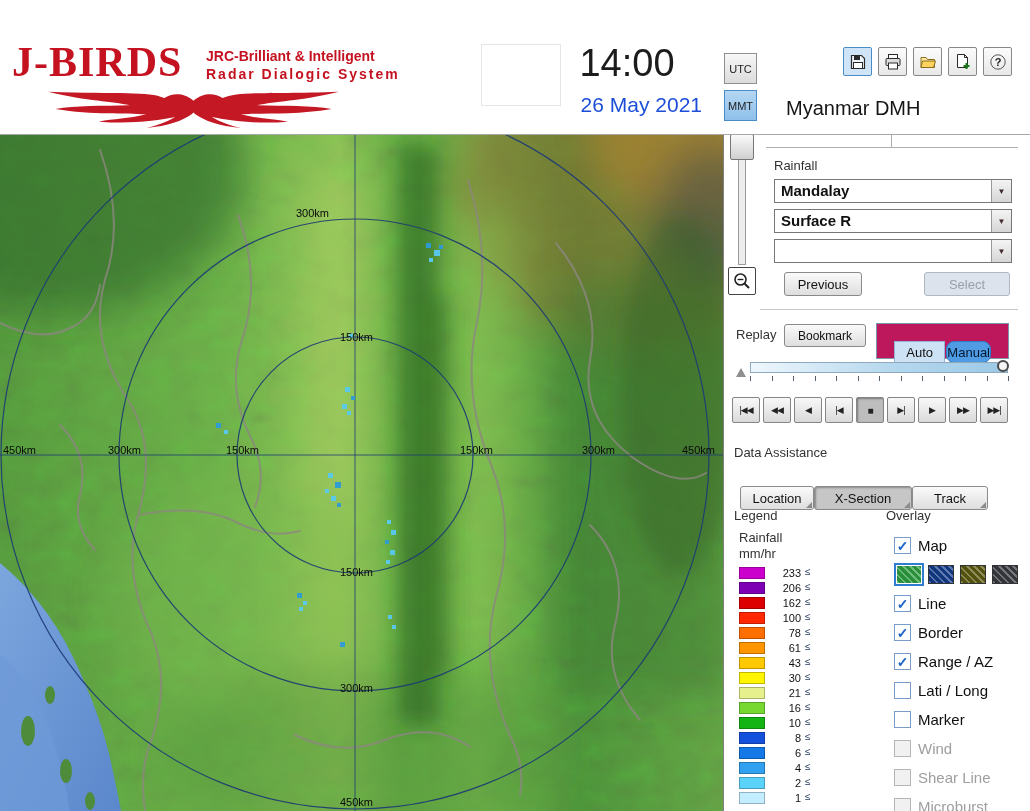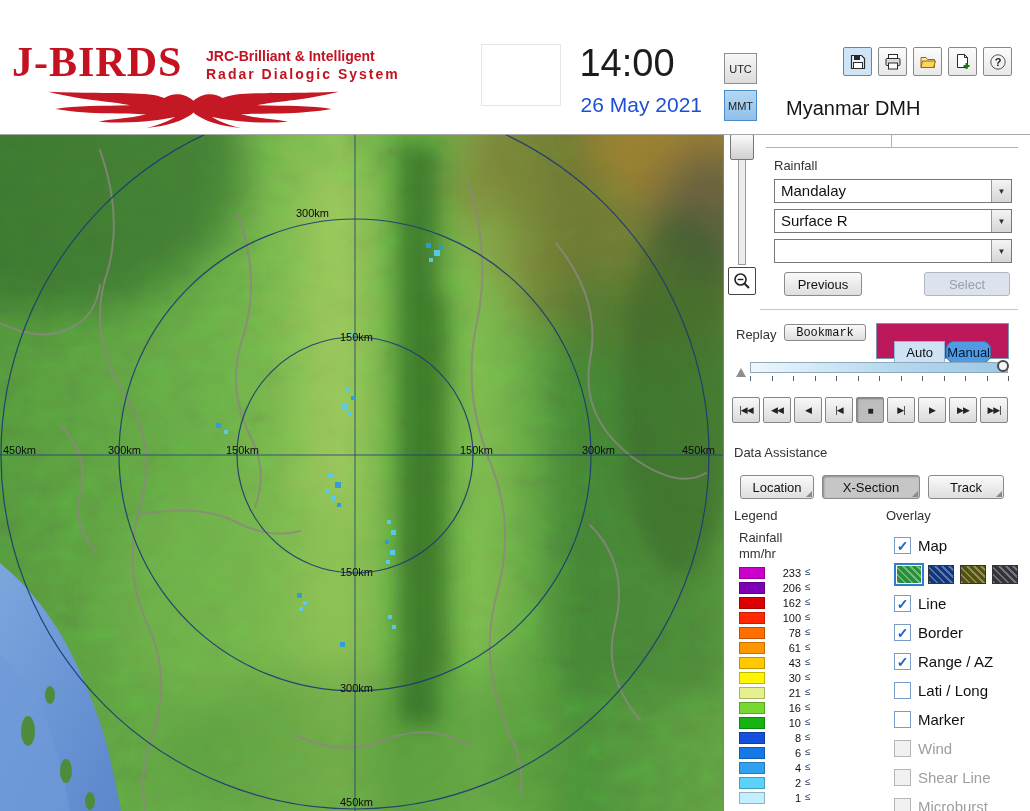--- a/index.html
+++ b/index.html
@@ -43,49 +43,49 @@
 
   
   .range-vline { position:absolute; left:167px; top:0; height:52px; border-left:1px solid #b0b0b0; }
   .range-hline { position:absolute; left:42px; top:52px; width:252px; border-top:1px solid #b0b0b0; }
   .sec-label { font-size:13px; color:#333; position:absolute; }
   #range-label { left:178px; top:5px; }
   .range-value { position:absolute; left:168px; top:19px; width:114px; text-align:right; font-size:20px; color:#0d0d0d; }
 
   
   #sel-label { left:50px; top:63px; }
-  .dropdown { position:absolute; left:50px; width:238px; height:24px; border:1px solid #777; background:#fff; display:flex; }
+  .dropdown { position:absolute; left:50px; width:238px; height:24px; border:1px solid #777; background:#fff; display:flex;font-weight:bold; }
   .dd-value { flex:1; font-size:15px; line-height:22px; padding-left:6px; color:#111; overflow:hidden; white-space:nowrap; }
   .dd-btn { width:20px; border-left:1px solid #999; background:linear-gradient(#f4f4f4,#d6d6d6); display:flex; align-items:center; justify-content:center; }
   .dd-arrow { font-size:8px; color:#40282a; }
   .btn { border:1px solid #8a8a8a; background:linear-gradient(#fafafa,#dedede); border-radius:3px; font-size:13px; color:#111; display:flex; align-items:center; justify-content:center; padding:0; }
   #prev-btn { position:absolute; left:60px; top:177px; width:78px; height:24px; }
   #select-btn { position:absolute; left:200px; top:177px; width:86px; height:24px; background:#dce3ec; border-color:#aeb8c4; color:#98a0aa; }
   .hsep { position:absolute; left:36px; top:214px; width:258px; border-top:1px solid #c6c6c6; }
 
   
   #replay-label { left:12px; top:232px; }
-  #bookmark-btn { position:absolute; left:60px; top:229px; width:82px; height:17px; font-size:12px;font-family:Liberation Mono, monospace; }
+  #bookmark-btn { position:absolute; left:60px; top:229px; width:82px; height:23px; font-size:12px; }
   .am-group { position:absolute; left:152px; top:228px; width:133px; height:26px; border:1px solid #7a96b2; display:flex; padding:17px; gap:1px; background:#be185d; }
   #auto-btn { width:55px; height:22px; background:#cde2f5; border:1px solid #8fb4d8; font-size:13px; border-radius:0; }
   #manual-btn { flex:1; height:22px; background:#4f9ce4; border:1px solid #2f7cc4; font-size:13px; border-radius:8px; color:#041830; }
 
   .tl-track { position:absolute; left:26px; top:267px; width:258px; height:11px; border:1px solid #8fa8bc; background:linear-gradient(90deg,#eef7fd,#b5d8ee 55%,#9cc9e6); }
   .tl-knob { position:absolute; left:246px; top:-3px; width:12px; height:12px; border-radius:50%; background:#f6f6f6; border:2px solid #4a4a4a; }
   .tl-tri { position:absolute; left:12px; top:273px; width:0; height:0; border-left:5px solid transparent; border-right:5px solid transparent; border-bottom:9px solid #8f8f8f; }
   .tl-ticks { position:absolute; left:26px; top:281px; width:258px; height:6px; }
   .tick { position:absolute; top:0; width:1px; height:5px; background:#55606a; }
 
   #transport { position:absolute; left:8px; top:302px; display:flex; gap:3px; }
   .tbtn { width:28px; height:26px; font-size:9px; letter-spacing:-1px; border:1px solid #858585; background:linear-gradient(#f8f8f8,#dadada); border-radius:2px; color:#222; display:flex; align-items:center; justify-content:center; padding:0; }
   .tbtn.active { background:#bdbdbd; box-shadow:inset 1px 1px 2px rgba(0,0,0,.35); font-size:10px; }
 
   
   #da-label { left:10px; top:350px; }
-  #da-buttons { position:absolute; left:16px; top:380px; display:flex; gap:8px; }
+  #da-buttons { position:absolute; left:16px; top:391px; display:flex; }
   .da-btn { height:24px; position:relative; border-radius:3px; }
   .da-btn::after { content:""; position:absolute; right:1px; bottom:1px; width:0; height:0; border-left:6px solid transparent; border-bottom:6px solid #8a8a8a; }
   .da-btn.pressed { background:#c6c6c6; box-shadow:inset 1px 1px 2px rgba(0,0,0,.3); }
 
   
   #legend-label { left:10px; top:413px; }
   #overlay-label { left:162px; top:413px; }
   #rainfall-1 { left:15px; top:435px; }
   #rainfall-2 { left:15px; top:451px; }
   #legend-rows { position:absolute; left:15px; top:470px; }

